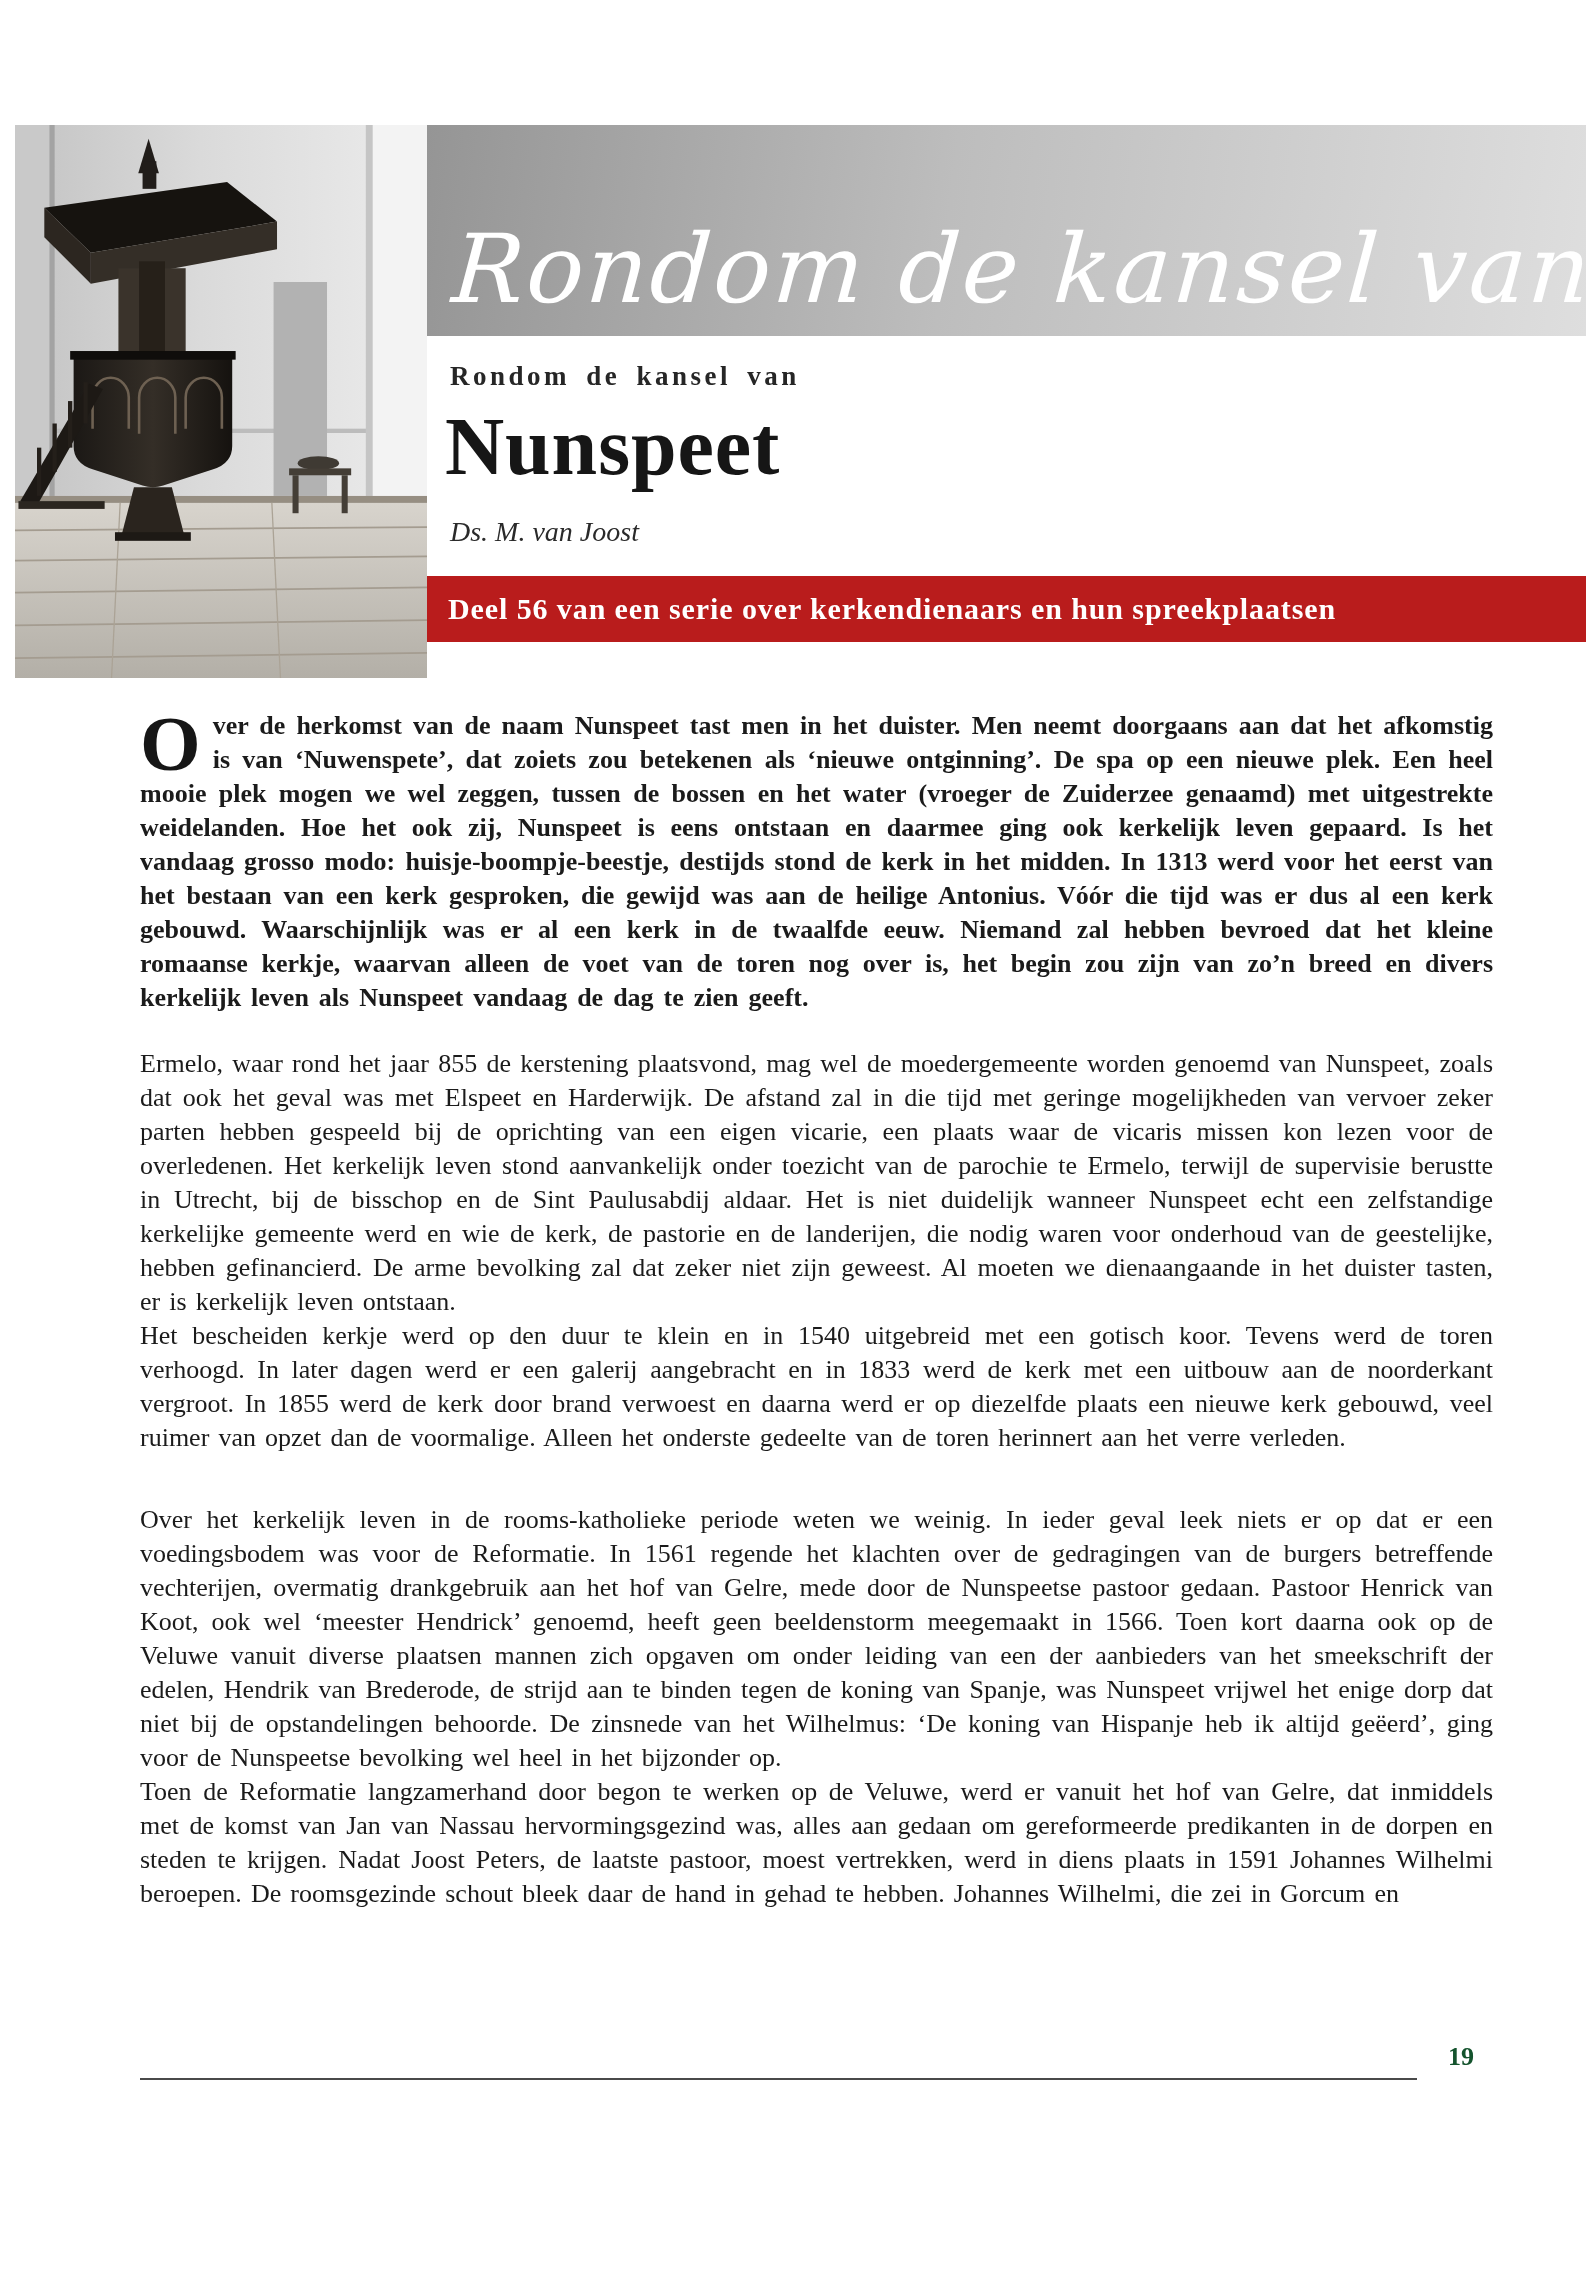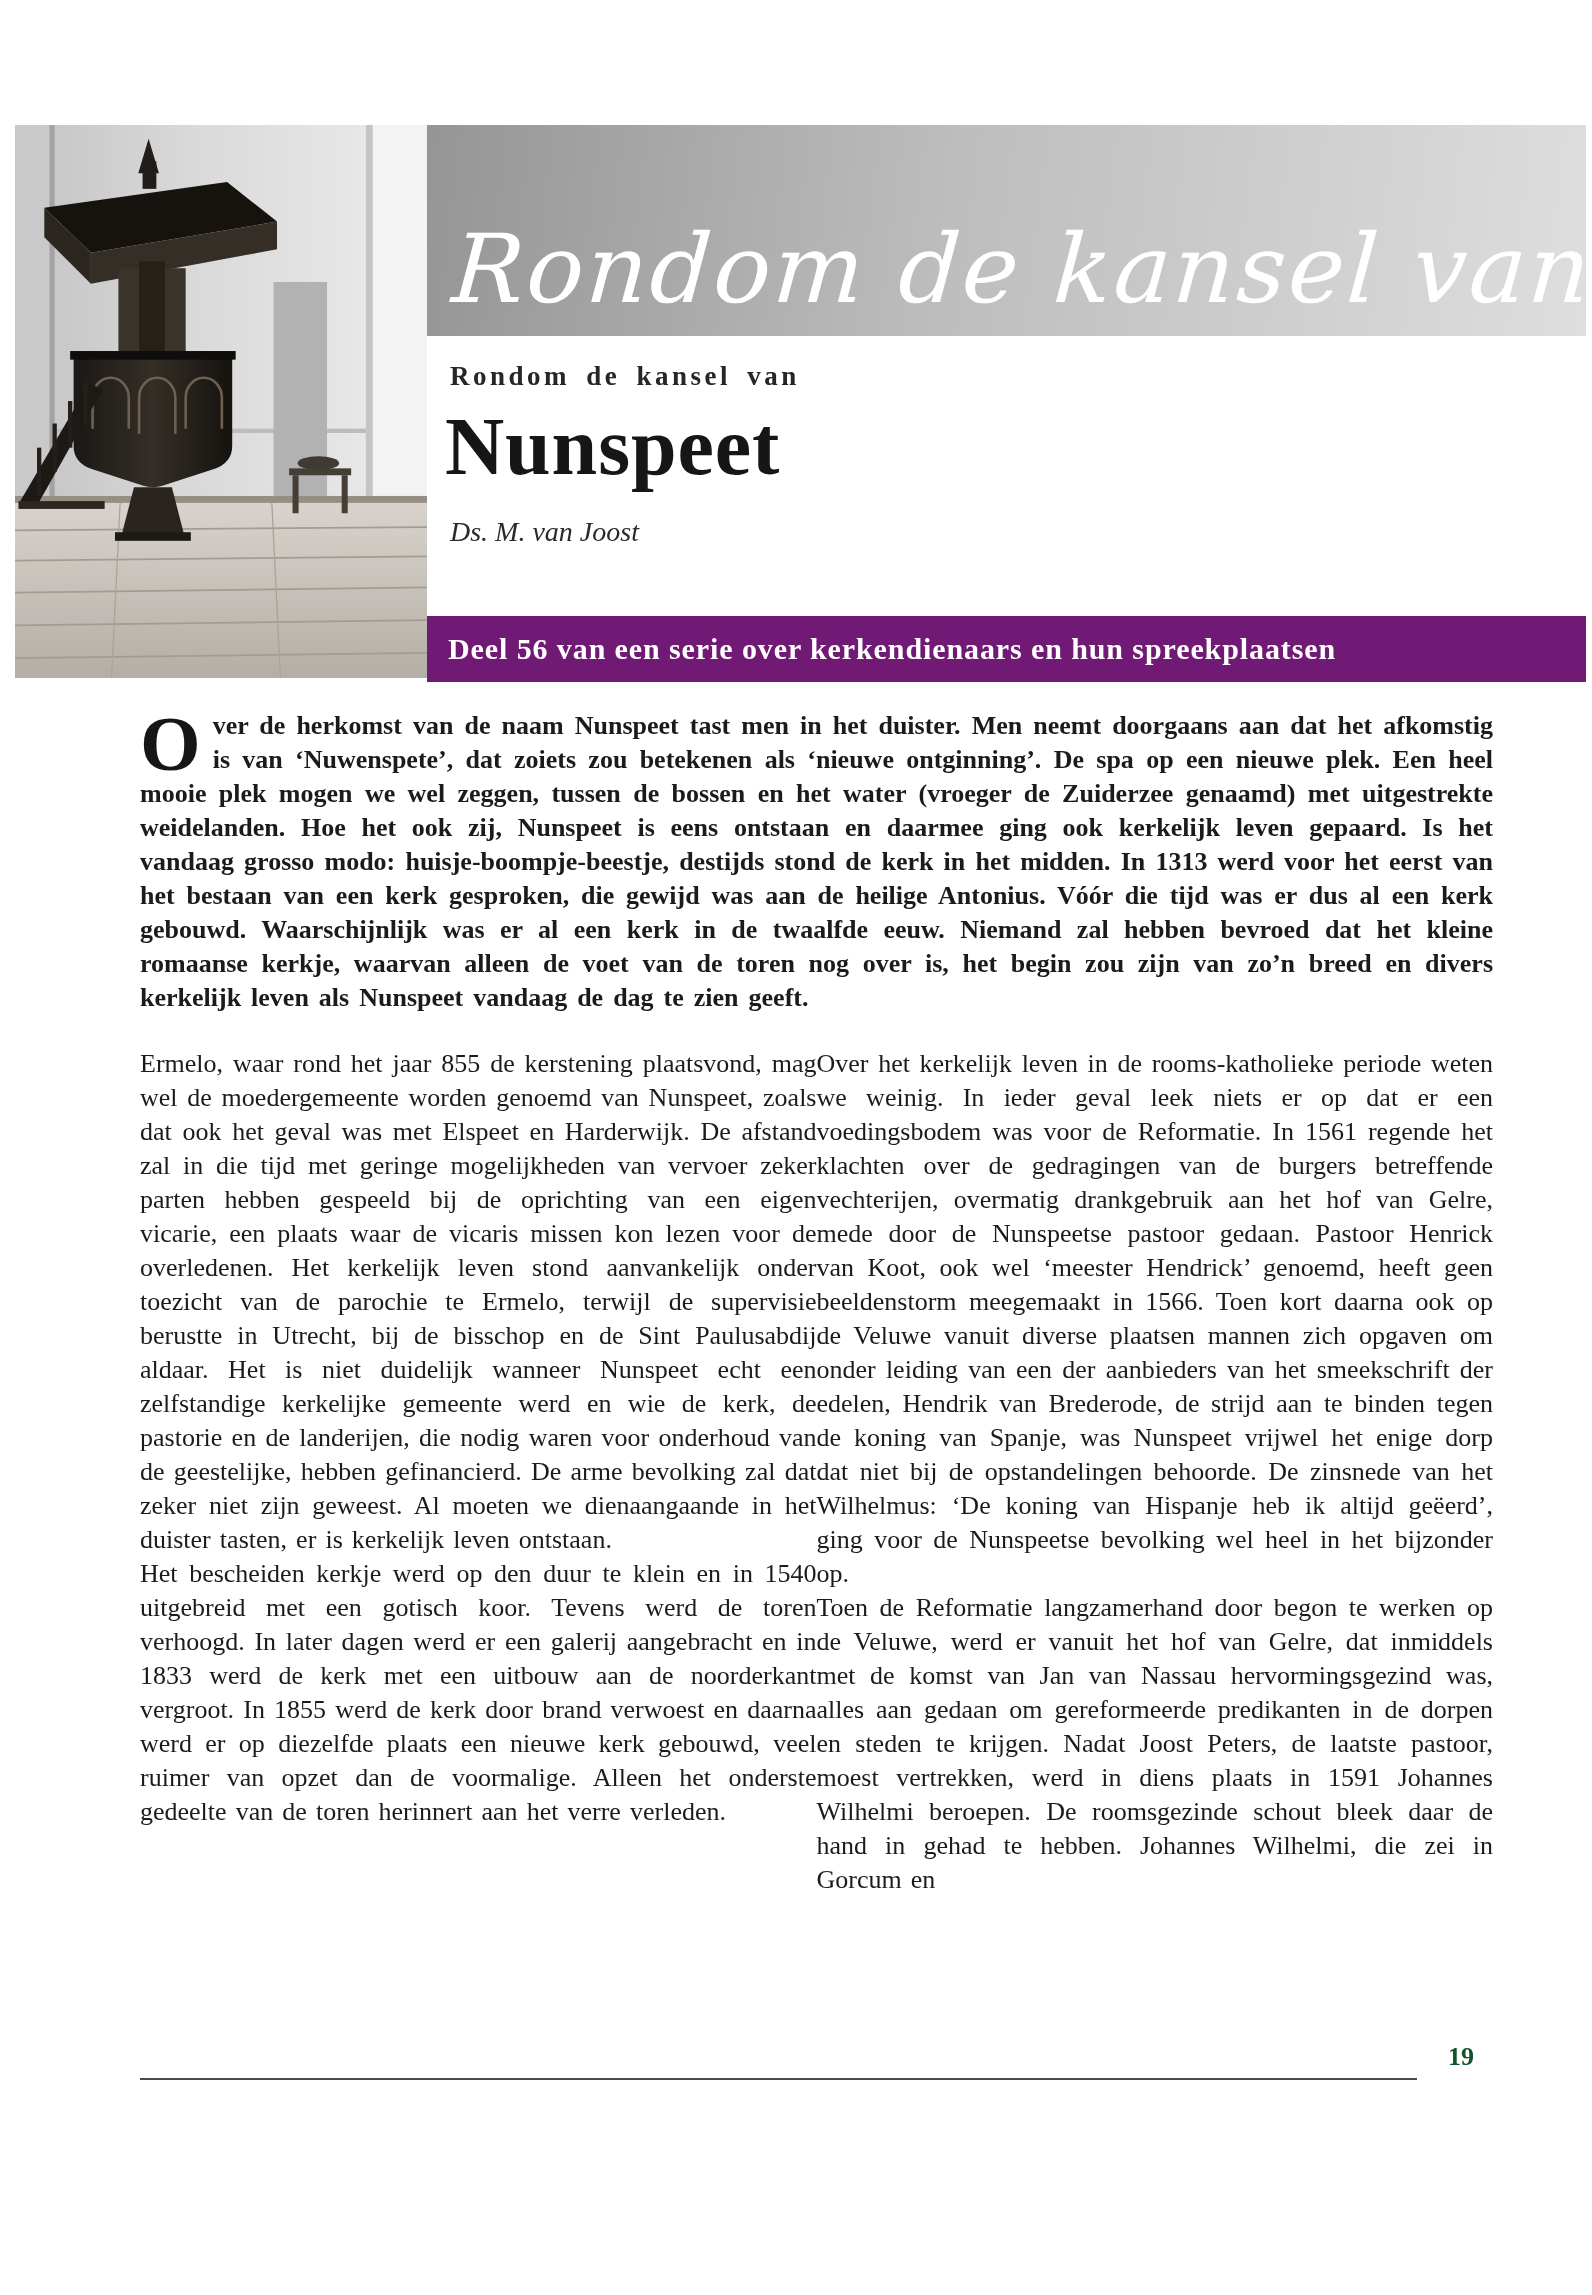--- a/index.html
+++ b/index.html
@@ -62,25 +62,25 @@
   }
   .author {
     position: absolute;
     left: 450px; top: 516px;
     font-size: 28px;
     font-style: italic;
     color: #2a2a2a;
   }
   .series-banner {
     position: absolute;
-    left: 427px; top: 616px;
+    left: 427px; top: 576px;
     width: 1159px; height: 66px;
     box-sizing: border-box;
     padding-left: 21px;
-    background: #701a75;
+    background: #b91c1c;
     color: #ffffff;
     font-weight: bold;
     font-size: 30px;
     line-height: 66px;
     letter-spacing: 0.9px;
     white-space: nowrap;
   }
 
   
   .intro {
@@ -103,20 +103,22 @@
     font-weight: bold;
     color: #161616;
   }
 
   
   .columns {
     position: absolute;
     left: 140px; top: 1047px;
     width: 1353px;
     display: flex;
+    gap: 48px;
+    flex-direction: column;
   }
   .col {
     flex: 1 1 0;
     font-size: 26px;
     line-height: 34px;
     text-align: justify;
     word-spacing: 2.6px;
     color: #1b1b1b;
   }
   .col p { margin: 0; }

